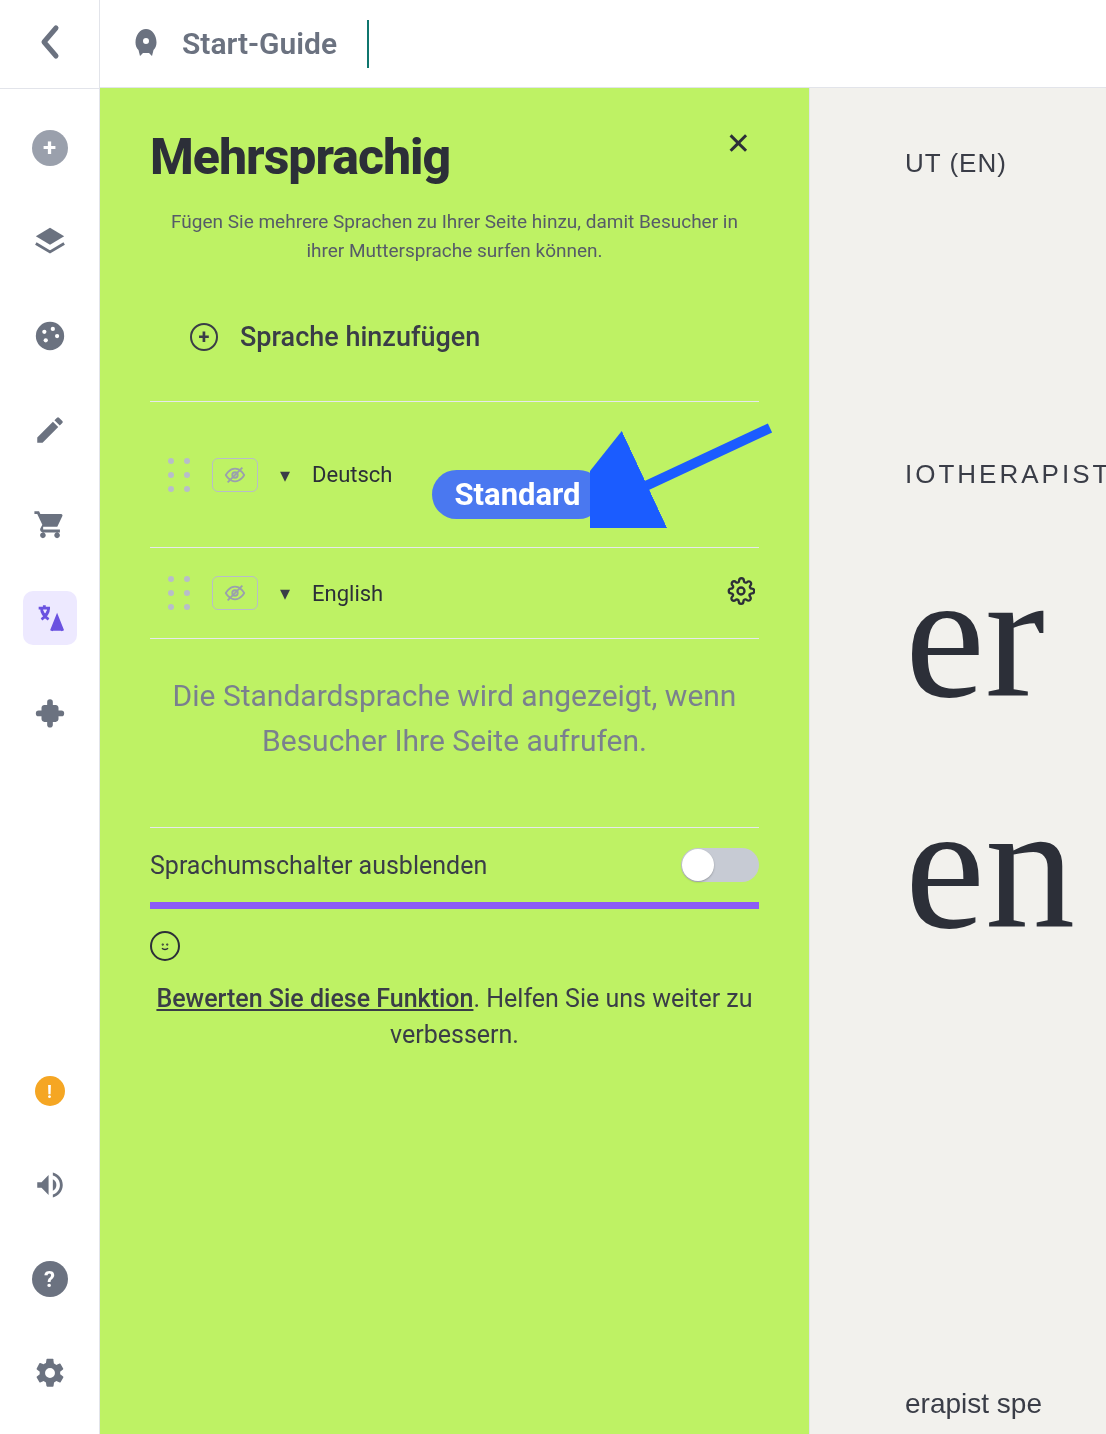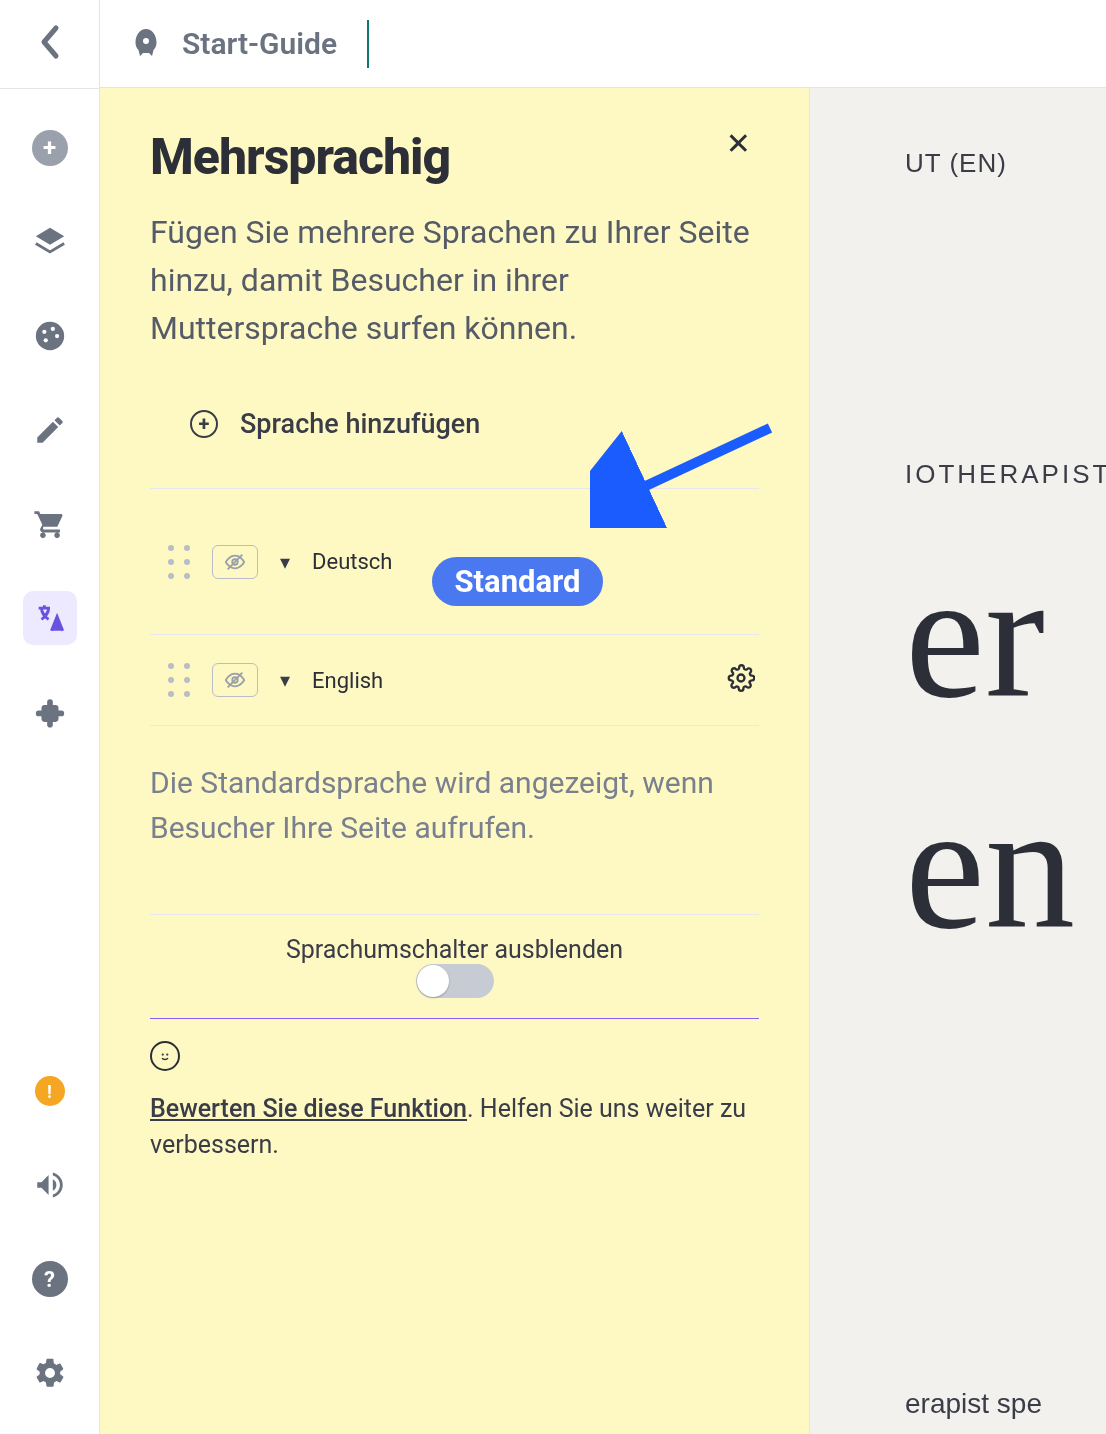--- a/index.html
+++ b/index.html
@@ -16,42 +16,42 @@
   .icon-btn.active svg { stroke:#6a52e0; fill:#6a52e0; }
   .circle-plus { width:36px; height:36px; border-radius:50%; background:#9aa0ac; display:flex; align-items:center; justify-content:center; color:#fff; font-size:24px; font-weight:700; }
   .warn-dot { width:30px; height:30px; border-radius:50%; background:#f5a623; color:#fff; display:flex; align-items:center; justify-content:center; font-weight:700; font-size:18px; }
   .help-dot { width:36px; height:36px; border-radius:50%; background:#6b7280; color:#fff; display:flex; align-items:center; justify-content:center; font-weight:700; font-size:22px; }
   
   .main { flex:1; display:flex; flex-direction:column; position:relative; }
   .topbar { height:88px; border-bottom:1px solid #e2e4ea; display:flex; align-items:center; padding-left:28px; gap:24px; color:#6b7280; }
   .topbar .rocket { display:flex; align-items:center; gap:18px; border-right:2px solid #0f766e; padding-right:30px; height:48px; }
   .topbar .rocket span { font-size:30px; font-weight:600; color:#6b7280; }
   .content-area { flex:1; display:flex; position:relative; overflow:hidden; }
-  .panel { width:710px; border-right:1px solid #e2e4ea; padding:40px 50px 40px 50px; position:relative; background:#fef9c3; z-index:2; }
+  .panel { width:710px; border-right:1px solid #e2e4ea; padding:40px 50px 40px 50px; position:relative; background:#bef264; z-index:2;text-align:center; }
   .panel-header { display:flex; align-items:flex-start; justify-content:space-between; }
   .panel-header h1 { font-size:50px; font-weight:800; color:#2c2f38; letter-spacing:-1px; }
   .close-x { font-size:30px; font-weight:400; color:#2c2f38; cursor:pointer; padding:4px 8px; margin-top:-6px; }
-  .panel-desc { font-size:32px; color:#565b68; line-height:1.5; margin-top:22px; }
+  .panel-desc { font-size:19px; color:#565b68; line-height:1.5; margin-top:22px; }
   .add-lang { display:flex; align-items:center; gap:22px; margin-top:56px; padding-left:40px; cursor:pointer; }
   .add-lang .plus-circle { width:28px; height:28px; border:2.5px solid #3a3d47; border-radius:50%; display:flex; align-items:center; justify-content:center; font-size:20px; font-weight:700; color:#3a3d47; }
   .add-lang span.lbl { font-size:27px; color:#3a3d47; font-weight:500; }
   .lang-list { margin-top:48px; }
   .lang-row { display:flex; align-items:center; gap:22px; padding:28px 0; border-top:1px solid #e6e8ee; }
   .lang-list .lang-row:last-child { border-bottom:1px solid #e6e8ee; }
   .drag { display:grid; grid-template-columns:repeat(2,6px); grid-template-rows:repeat(3,6px); gap:8px 10px; padding-left:18px; cursor:grab; }
   .drag i { width:6px; height:6px; background:#b8bdc9; border-radius:50%; }
   .eye-box { width:46px; height:34px; border:1.5px solid #b8bdc9; border-radius:6px; display:flex; align-items:center; justify-content:center; color:#9aa0ac; }
   .chev { font-size:20px; color:#3a3d47; }
   .lang-name { font-size:22px; font-weight:400; color:#2c2f38; }
   .badge { background:#4a78f0; color:#fff; font-size:31px; font-weight:700; padding:6px 22px; border-radius:999px; margin-left:18px;margin-top:40px; }
   .row-spacer { flex:1; }
   .gear { color:#2c2f38; cursor:pointer; margin-right:4px; }
   .hint { font-size:30px; color:#7a808e; line-height:1.5; margin-top:34px; }
   .hr { height:1px; background:#e6e8ee; margin-top:64px; }
-  .switch-row { display:flex; align-items:center; justify-content:space-between; padding:20px 0; border-bottom:1px solid #8b5cf6;flex-direction:column; }
+  .switch-row { display:flex; align-items:center; justify-content:space-between; padding:20px 0; border-bottom:7px solid #8b5cf6; }
   .switch-row .lbl { font-size:25px; color:#3a3d47; }
   .toggle { width:78px; height:34px; background:#c7cbd4; border-radius:999px; position:relative; cursor:pointer; }
   .toggle .knob { width:32px; height:32px; background:#fff; border-radius:50%; position:absolute; top:1px; left:1px; box-shadow:0 1px 2px rgba(0,0,0,.25); }
   .feedback { display:flex; gap:20px; align-items:flex-start; margin-top:20px;flex-direction:column; }
   .smiley { width:30px; height:30px; border:2px solid #2c2f38; border-radius:50%; display:flex; align-items:center; justify-content:center; font-size:18px; margin-top:2px; flex-shrink:0; }
   .feedback .txt { font-size:25px; color:#3a3d47; line-height:1.45; }
   .feedback .txt a { color:#3a3d47; text-decoration:underline; font-weight:500; }
   
   .preview { position:absolute; left:710px; top:0; right:-300px; bottom:0; background:linear-gradient(180deg,#f2f1ed 0%, #f2f1ed 100%); z-index:1; padding:60px 0 0 95px; color:#3a3d47; font-family: Georgia, 'Times New Roman', serif; white-space:nowrap; overflow:hidden; }
   .preview .nav1 { font-size:26px; letter-spacing:1px; font-family:-apple-system, sans-serif; }

